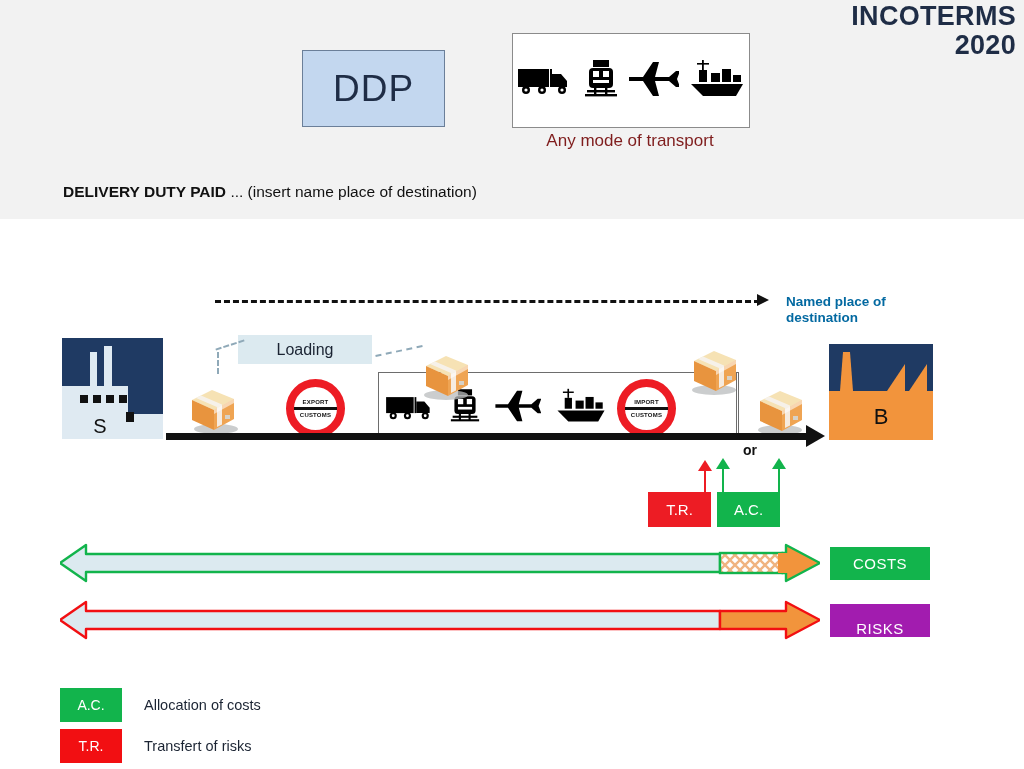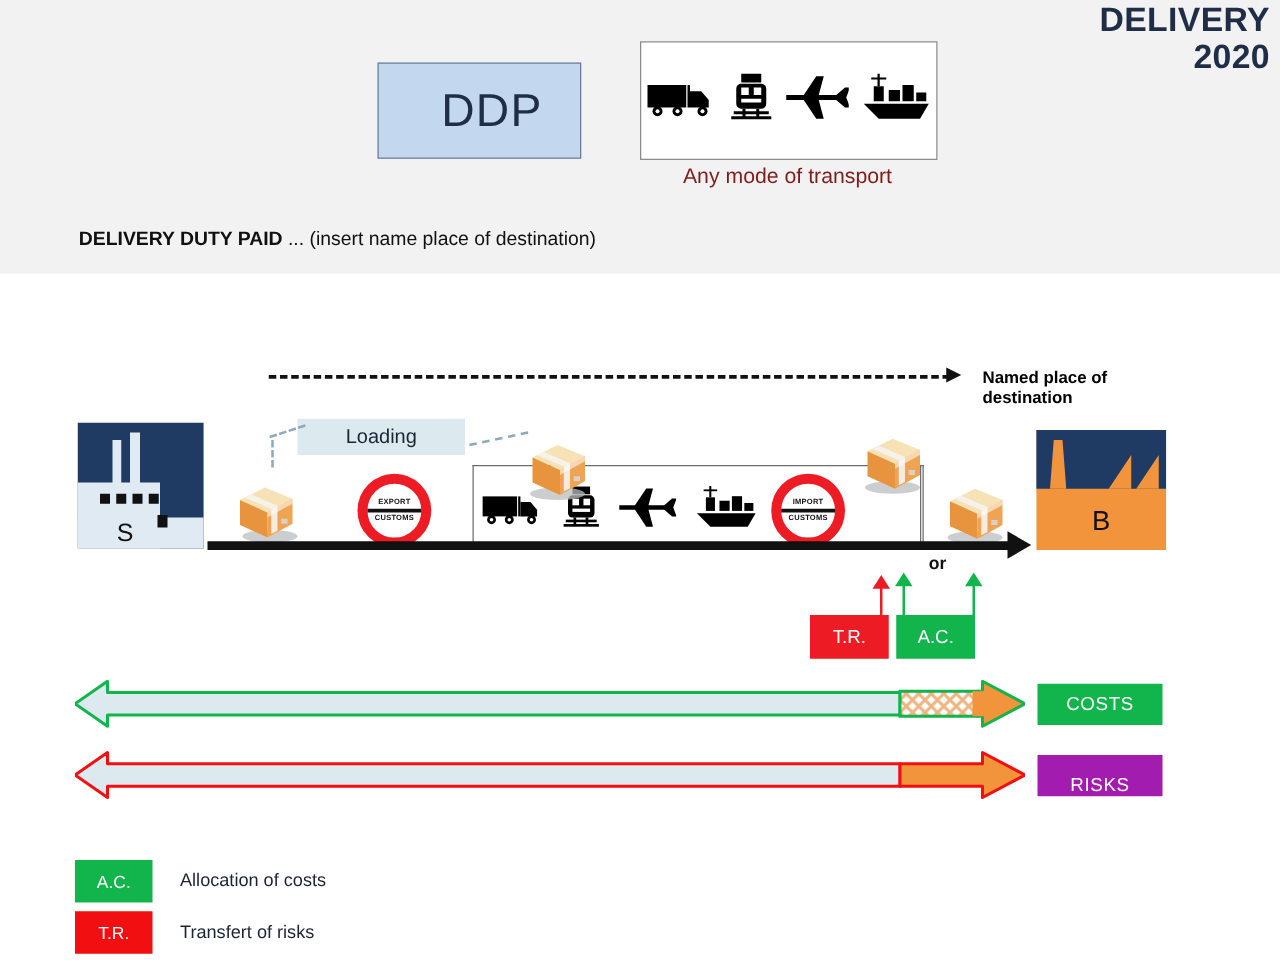--- a/index.html
+++ b/index.html
@@ -18,42 +18,42 @@
   #incoterms-title{
     right:8px;top:2px;width:320px;text-align:right;
     font-size:27px;font-weight:bold;color:#1f2d46;line-height:1.08;
     letter-spacing:.3px;
   }
   #incoterms-title .yr{display:block;}
 
   #ddp-box{
     left:302px;top:50px;width:141px;height:75px;
     background:#c3d7ef;border:1px solid #6b7f99;
-    display:flex;align-items:center;justify-content:center;padding-left:20px;
+    display:flex;align-items:center;justify-content:center;
   }
   #ddp-box span{font-size:37px;color:#1f2d46;letter-spacing:1px;}
 
   #transport-box{
     left:512px;top:33px;width:236px;height:93px;
     background:#ffffff;border:1px solid #8b8b8b;
     display:flex;align-items:center;justify-content:center;gap:9px;
   }
   #transport-caption{
     left:500px;top:131px;width:260px;text-align:center;
     font-size:17px;color:#7f1d1d;
   }
   #subtitle{
     left:63px;top:183px;font-size:15.5px;color:#111;
   }
   #subtitle .b{font-weight:bold;}
 
   
   #named-place-label{
     left:786px;top:294px;width:230px;
-    font-size:13.5px;font-weight:bold;line-height:1.22;color:#000000;
+    font-size:13.5px;font-weight:bold;line-height:1.22;color:#0369a1;
   }
 
   
   #dashed-track{
     left:215px;top:300px;width:545px;height:0;
     border-top:3px dashed #111;
   }
   #dashed-head{
     left:757px;top:294px;width:0;height:0;
     border-top:6px solid transparent;border-bottom:6px solid transparent;
@@ -168,21 +168,21 @@
   .legend-text{font-size:14.5px;color:#1b2433;}
   #legend-ac-text{left:144px;top:697px;}
   #legend-tr-text{left:144px;top:738px;}
 </style>
 </head>
 <body>
 
 <div class="abs" id="header-band"></div>
 
 <div class="abs" id="incoterms-title">
-  <span>DELIVERY</span>
+  <span>INCOTERMS</span>
   <span class="yr">2020</span>
 </div>
 
 <div class="abs" id="ddp-box">
   <span>DDP</span>
 </div>
 
 <div class="abs" id="transport-box">
   <span>
     <svg width="58" height="36" viewBox="0 0 58 36">

